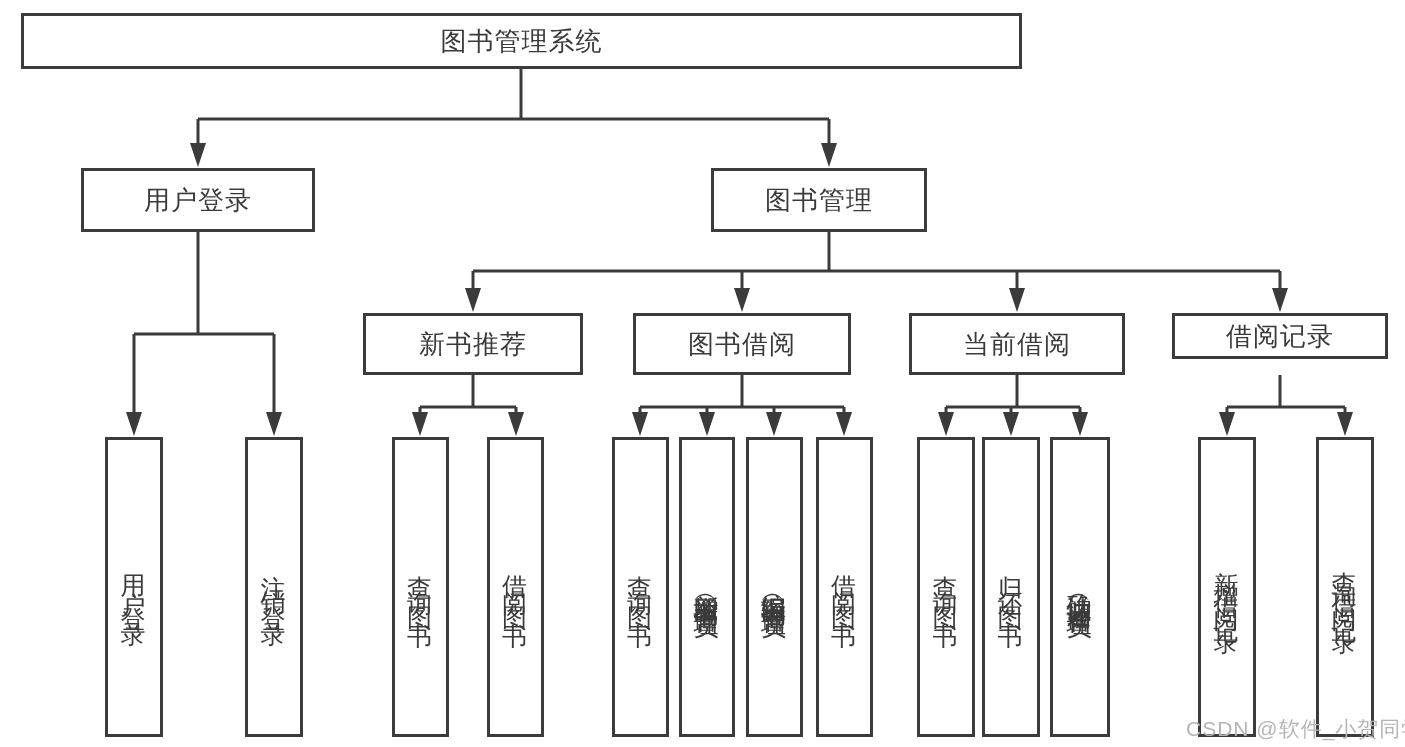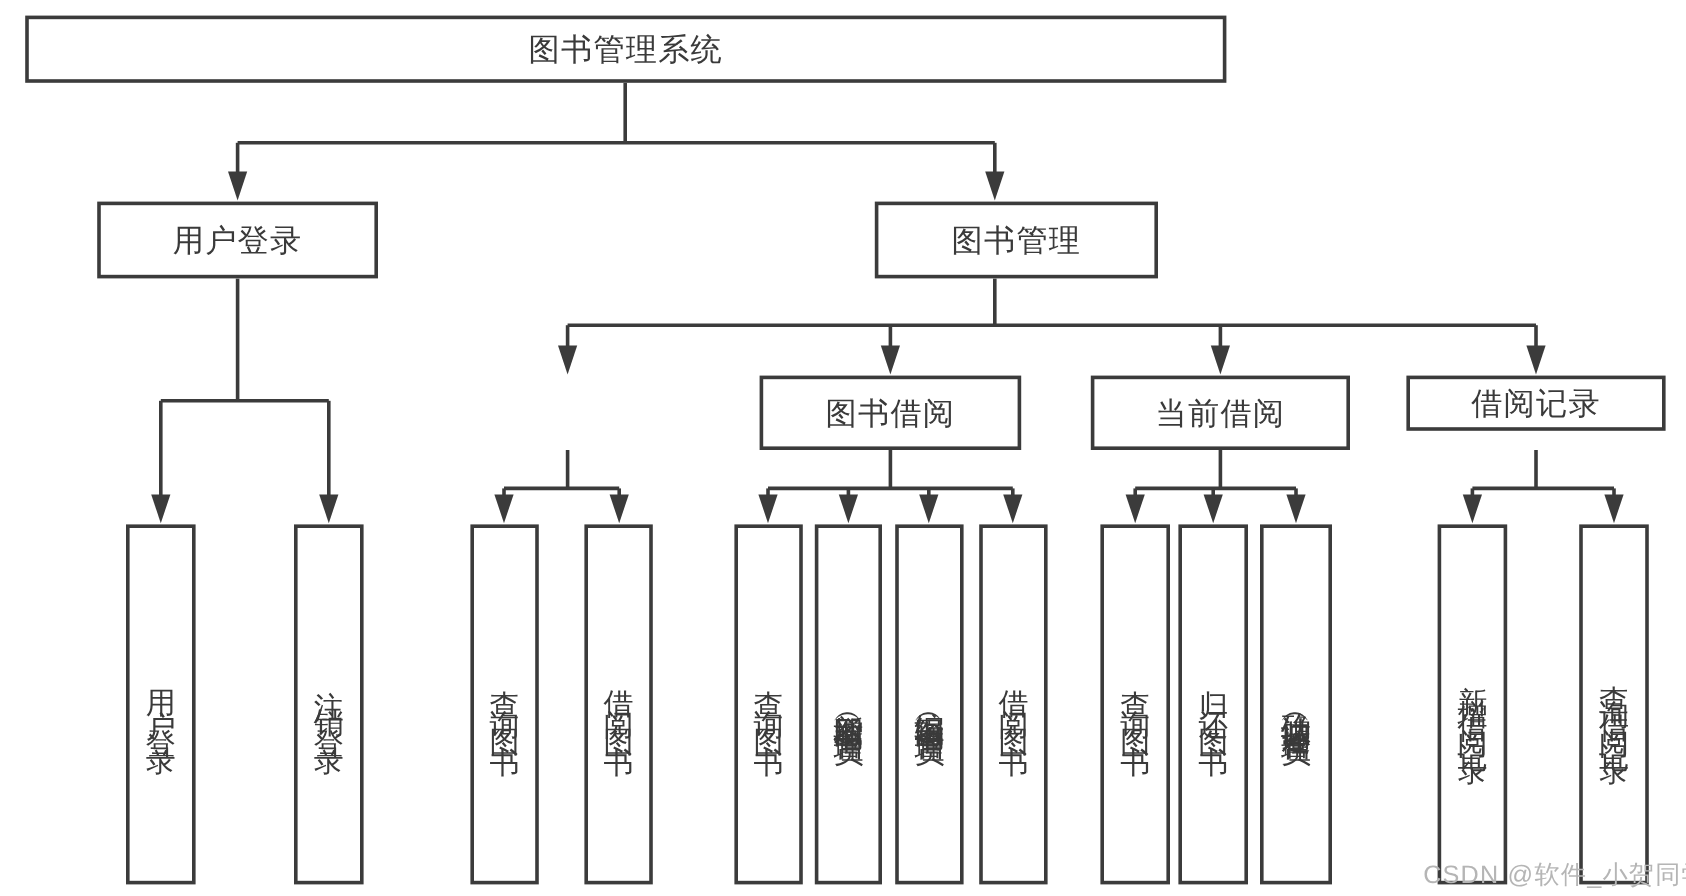--- a/index.html
+++ b/index.html
@@ -129,24 +129,27 @@
     </g>
   </svg>
 
   <div class="node" style="left:21px;top:13px;width:1001px;height:56px">
     <span class="hlabel">图书管理系统</span>
   </div>
 
   <div class="node" style="left:81px;top:168px;width:234px;height:64px">
     <span class="hlabel">用户登录</span>
   </div>
-  <div class="node" style="left:729px;top:168px;width:236px;height:64px">
+  <div class="node" style="left:711px;top:168px;width:216px;height:64px">
     <span class="hlabel">图书管理</span>
   </div>
 
+  <div class="node" style="left:363px;top:313px;width:220px;height:62px">
+    <span class="hlabel">新书推荐</span>
+  </div>
   <div class="node" style="left:909px;top:313px;width:216px;height:62px">
     <span class="hlabel">当前借阅</span>
   </div>
   <div class="node" style="left:633px;top:313px;width:218px;height:62px">
     <span class="hlabel">图书借阅</span>
   </div>
   <div class="node" style="left:1172px;top:313px;width:216px;height:46px">
     <span class="hlabel">借阅记录</span>
   </div>
 

